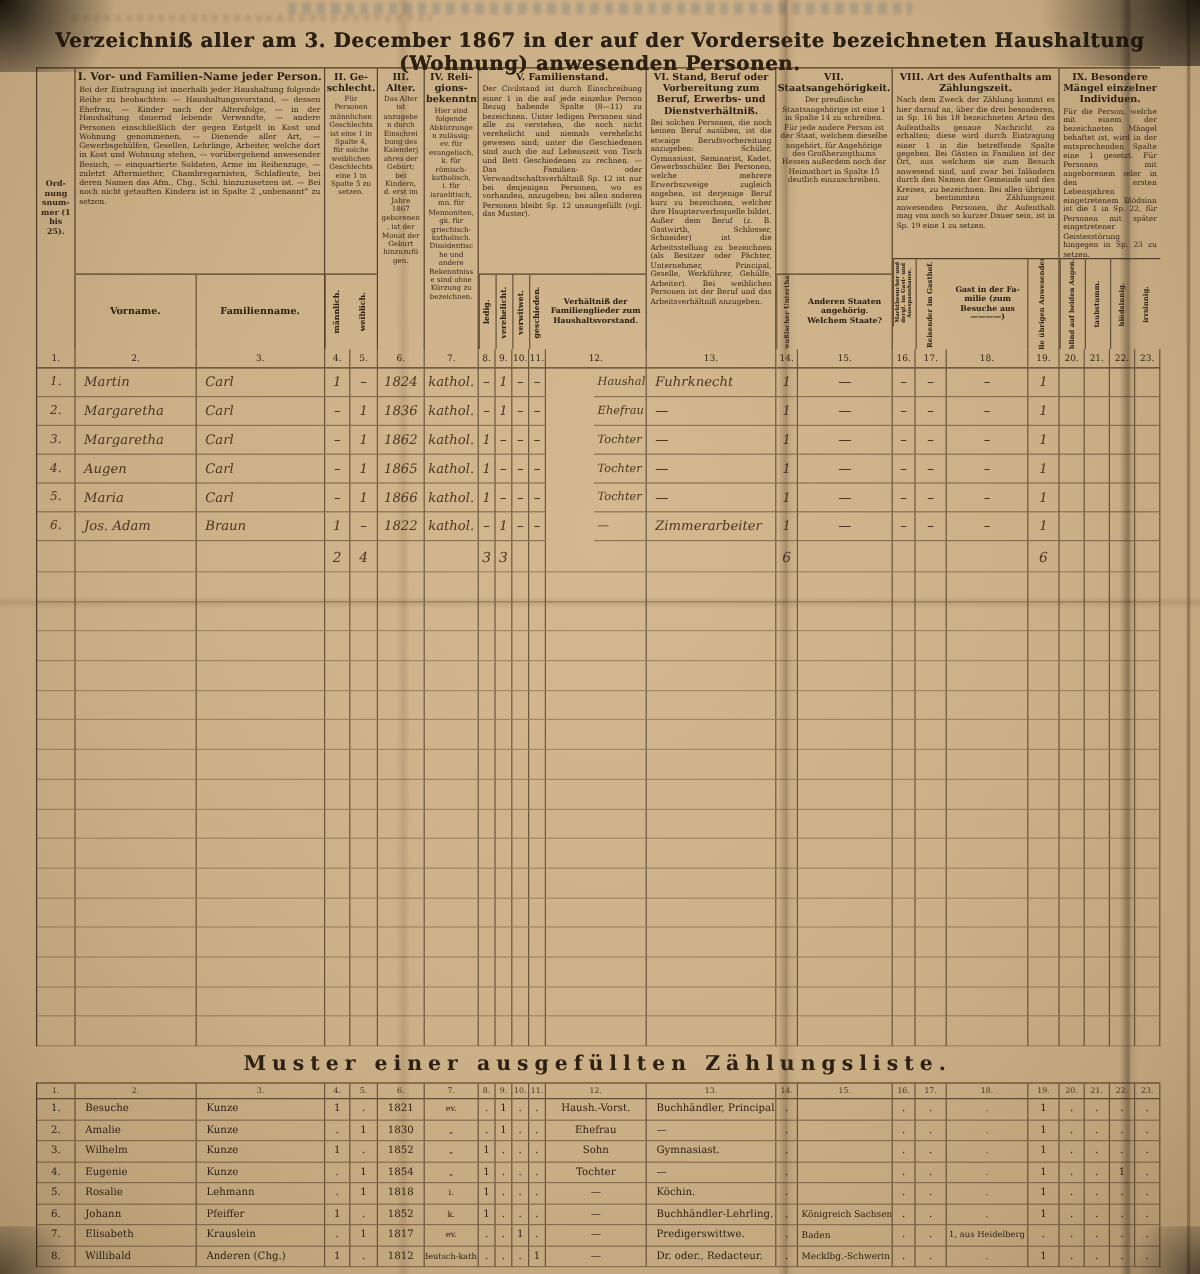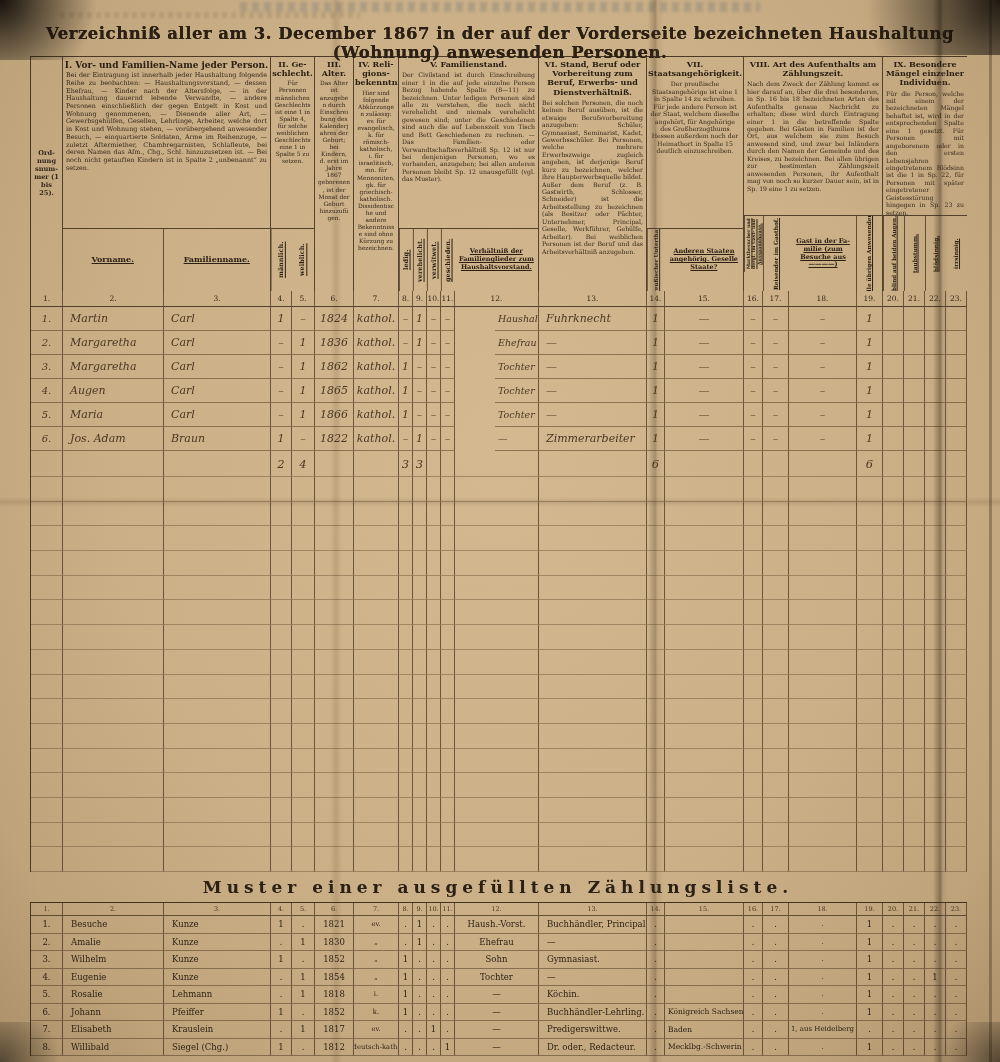--- a/index.html
+++ b/index.html
@@ -72,21 +72,21 @@
   .htitle{font-weight:bold;text-align:center;font-size:8px;line-height:1.15;padding:3px 1px 1px;color:#2b2013;}
   .hbox.big .htitle{font-size:9px;}
   .hbody{
     flex:1;font-size:6.2px;line-height:1.2;text-align:justify;
     padding:1px 3px;color:#33271a;overflow:hidden;overflow-wrap:anywhere;
   }
   .hsub{display:flex;border-top:1px solid rgba(52,38,20,.8);height:62px;flex:0 0 auto;}
   .sub{
     box-sizing:border-box;border-right:1px solid rgba(52,38,20,.7);
     display:flex;align-items:center;justify-content:center;text-align:center;
-    font-size:6.5px;font-weight:bold;line-height:1.2;overflow:hidden;color:#2b2013;text-decoration:underline;
+    font-size:6.5px;font-weight:bold;line-height:1.2;overflow:hidden;color:#2b2013;
   }
   .sub:last-child{border-right:none;}
   .vt{writing-mode:vertical-rl;transform:rotate(180deg);white-space:nowrap;}
   .vt.tiny{font-size:4.6px;white-space:normal;line-height:1.1;height:56px;}
   .strip{
     box-sizing:border-box;height:13px;border-bottom:1px solid rgba(52,38,20,.7);
     font-size:6px;font-weight:bold;text-align:center;line-height:12px;overflow:hidden;color:#2b2013;
   }
   .subgrp{display:flex;box-sizing:border-box;}
   .subrow{display:flex;flex:1;}
@@ -176,21 +176,21 @@
       <div class="hbox" style="grid-column:span 1;">
         <div class="htitle">VI. Stand, Beruf oder Vor­bereitung zum Beruf, Erwerbs- und Dienstverhältniß.</div>
         <div class="hbody">Bei solchen Personen, die noch keinen Beruf ausüben, ist die etwaige Berufsvorbereitung anzugeben: Schüler, Gymnasiast, Seminarist, Kadet, Gewerbsschüler. Bei Personen, welche mehrere Erwerbszweige zugleich angeben, ist derjenige Beruf kurz zu bezeichnen, welcher ihre Haupterwerbsquelle bildet. Außer dem Beruf (z. B. Gastwirth, Schlosser, Schneider) ist die Arbeitsstellung zu bezeichnen (als Besitzer oder Pächter, Unternehmer, Principal, Geselle, Werkführer, Gehülfe, Arbeiter). Bei weiblichen Personen ist der Beruf und das Arbeitsverhältniß anzugeben.</div>
       </div>
 
       <div class="hbox" style="grid-column:span 2;">
         <div class="htitle">VII. Staatsangehörigkeit.</div>
         <div class="hbody" style="text-align:center;">Der preußische Staatsangehörige ist eine 1 in Spalte 14 zu schreiben. Für jede andere Person ist der Staat, welchem dieselbe angehört, für Angehörige des Großherzogthums Hessen außerdem noch der Heimathort in Spalte 15 deutlich einzuschreiben.</div>
         <div class="hsub">
           <div class="sub vt" style="width:18px;font-size:5.5px;">Preußischer Unterthan.</div>
-          <div class="sub" style="width:79px;padding:0 4px;">Anderen Staaten angehörig. Geselle Staate?</div>
+          <div class="sub" style="width:79px;padding:0 4px;">Anderen Staaten angehörig. Welchem Staate?</div>
         </div>
       </div>
 
       <div class="hbox" style="grid-column:span 4;">
         <div class="htitle">VIII. Art des Aufenthalts am Zählungszeit.</div>
         <div class="hbody">Nach dem Zweck der Zählung kommt es hier darauf an, über die drei besonderen, in Sp. 16 bis 18 bezeichneten Arten des Aufenthalts genaue Nachricht zu erhalten; diese wird durch Eintragung einer 1 in die betreffende Spalte gegeben. Bei Gästen in Familien ist der Ort, aus welchem sie zum Besuch anwesend sind, und zwar bei Inländern durch den Namen der Gemeinde und des Kreises, zu bezeichnen. Bei allen übrigen zur bestimmten Zählungszeit anwesenden Personen, ihr Aufenthalt mag von noch so kurzer Dauer sein, ist in Sp. 19 eine 1 zu setzen.</div>
         <div class="hsub" style="height:75px;">
           <div class="subgrp" style="width:113px;border-right:1px solid rgba(52,38,20,.7);">
             <div class="strip">Vorübergehend anwesend als</div>
             <div class="subrow">
@@ -950,21 +950,21 @@
         <div class="cell mrow c15">.</div>
         <div class="cell mrow c16">.</div>
         <div class="cell mrow c17">1, aus Heidelberg</div>
         <div class="cell mrow c18">.</div>
         <div class="cell mrow c19">.</div>
         <div class="cell mrow c20">.</div>
         <div class="cell mrow c21">.</div>
         <div class="cell mrow c22">.</div>
         <div class="cell mrow c0">8.</div>
         <div class="cell mrow c1">Willibald</div>
-        <div class="cell mrow c2">Siegel (Chg.)</div>
+        <div class="cell mrow c2">Anderen (Chg.)</div>
         <div class="cell mrow c3">1</div>
         <div class="cell mrow c4">.</div>
         <div class="cell mrow c5">1812</div>
         <div class="cell mrow c6">deutsch-kath.</div>
         <div class="cell mrow c7">.</div>
         <div class="cell mrow c8">.</div>
         <div class="cell mrow c9">.</div>
         <div class="cell mrow c10">1</div>
         <div class="cell mrow c11">—</div>
         <div class="cell mrow c12">Dr. oder., Redacteur.</div>

